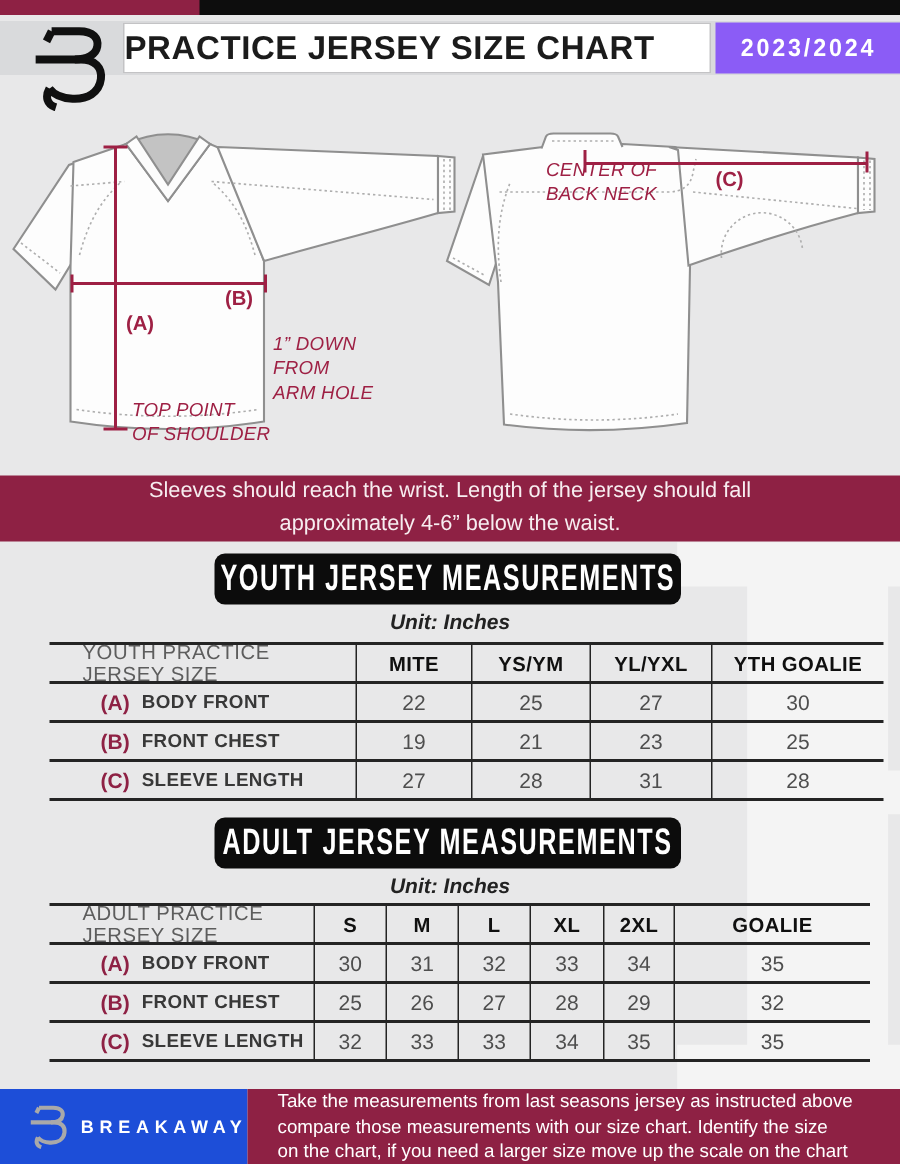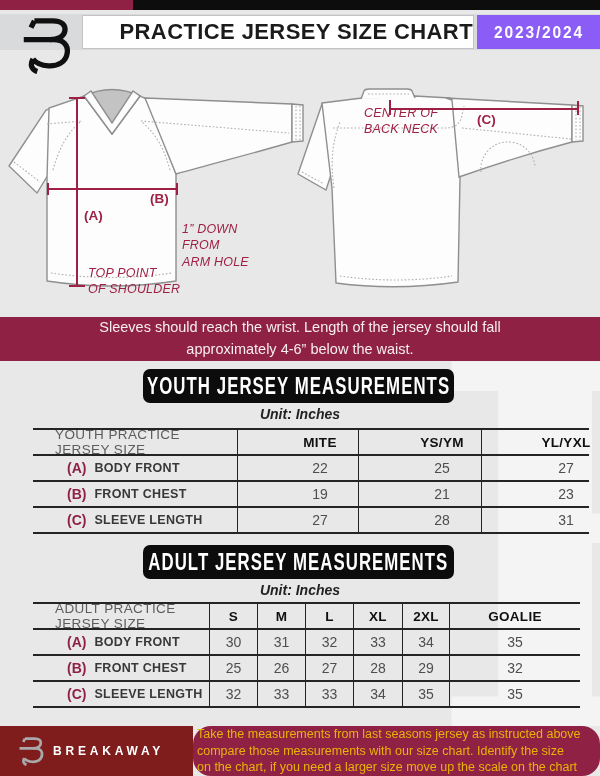--- a/index.html
+++ b/index.html
@@ -14,21 +14,21 @@
     font-family:"DejaVu Serif",serif;font-weight:bold;font-size:500px;line-height:.9;
     color:rgba(255,255,255,.5);pointer-events:none;user-select:none;
   }
   
   .top-strip{position:absolute;top:0;left:0;width:600px;height:10px;background:#0d0d0d;z-index:2;}
   .top-strip .maroon-part{position:absolute;left:0;top:0;width:133px;height:10px;background:#8e2144;}
   .header-band{position:absolute;top:14px;left:0;width:600px;height:36px;background:#d9dadc;z-index:1;}
   .logo-mark{position:absolute;top:16px;left:20px;width:52px;height:58px;z-index:5;}
   .title-box{
     position:absolute;top:15px;left:82px;width:392px;height:34px;box-sizing:border-box;
-    background:#ffffff;border:1px solid #c3c3c5;display:flex;align-items:center;justify-content:flex-end;z-index:4;
+    background:#ffffff;border:1px solid #c3c3c5;display:flex;align-items:center;justify-content:flex-start;z-index:4;
   }
   .title-box span{font-size:22px;font-weight:bold;letter-spacing:.4px;color:#1b1b1b;white-space:nowrap;}
   .year-box{
     position:absolute;top:15px;left:477px;width:123px;height:34px;background:#8b5cf6;
     display:flex;align-items:center;justify-content:center;z-index:4;
   }
   .year-box span{color:#fff;font-weight:bold;font-size:16.5px;letter-spacing:2px;transform:scaleX(.94);white-space:nowrap;}
   
   .diagram{position:absolute;top:60px;left:0;width:600px;height:258px;z-index:1;}
   .diagram svg{position:absolute;top:0;left:0;}
@@ -55,40 +55,40 @@
   #youth-title{top:369px;}
   #adult-title{top:545px;}
   .unit{position:absolute;left:0;width:600px;text-align:center;font-style:italic;font-weight:bold;font-size:14px;color:#222;z-index:1;}
   #youth-unit{top:406px;}
   #adult-unit{top:582px;}
   
   .size-table{position:absolute;left:33px;border-top:2px solid #242424;z-index:1;}
   #youth-table{top:428px;width:556px;}
   #adult-table{top:602px;width:547px;}
   .trow{display:grid;border-bottom:2px solid #242424;}
-  #youth-table .trow{grid-template-columns:205px 77px 79px 81px 114px;gap:44px;}
+  #youth-table .trow{grid-template-columns:205px 77px 79px 81px 114px;}
   #adult-table .trow{grid-template-columns:177px 48px 48px 48px 49px 47px 130px;}
   .cell{
     box-sizing:border-box;height:24px;display:flex;align-items:center;justify-content:center;
     border-right:1.5px solid #242424;font-size:14px;color:#4e4e4e;
   }
   .cell:last-child{border-right:none;}
   .cell.first{justify-content:flex-start;padding-left:34px;}
   .cell.colhead{font-weight:bold;color:#101010;font-size:13.5px;letter-spacing:.3px;}
   .cell.colhead.first{color:#5d5d5d;font-weight:normal;padding-left:22px;letter-spacing:.4px;}
   .rowkey{color:#8e2144;font-weight:bold;font-size:14px;margin-right:8px;}
   .rowlabel{color:#383838;font-size:12.5px;font-weight:bold;letter-spacing:.3px;}
   
   .footer{position:absolute;top:726px;left:0;width:600px;height:50px;display:flex;z-index:1;}
-  .footer-brand{width:193px;background:#7f1d1d;display:flex;align-items:center;justify-content:flex-start;padding-left:18px;box-sizing:border-box;}
+  .footer-brand{width:165px;background:#1d4ed8;display:flex;align-items:center;justify-content:flex-end;padding-left:18px;box-sizing:border-box;}
   .footer-brand svg{width:26px;height:30px;margin-right:9px;}
   .brand-text{color:#fff;font-size:12px;font-weight:bold;letter-spacing:3.8px;white-space:nowrap;}
   .footer-note{
-    flex:1;background:#8e2144;display:flex;align-items:center;padding-left:4px;
-    color:#eab308;font-size:12.5px;line-height:1.32;white-space:pre-line;border-radius:18px;
+    flex:1;background:#8e2144;display:flex;align-items:center;padding-left:20px;
+    color:#ffffff;font-size:12.5px;line-height:1.32;white-space:pre-line;
   }
 </style>
 </head>
 <body>
 
 <div class="page">
 
   <div class="watermark">B</div>
 
   <div class="top-strip">

